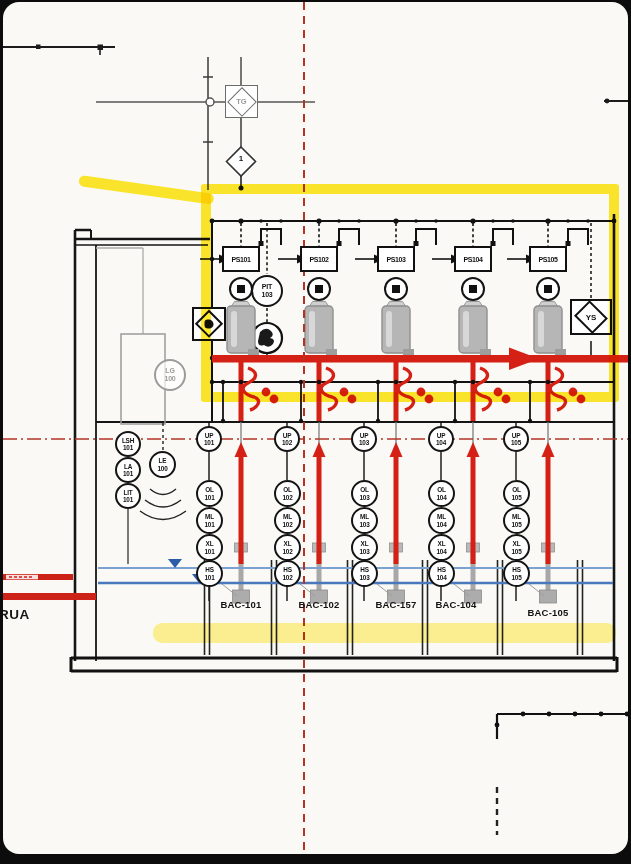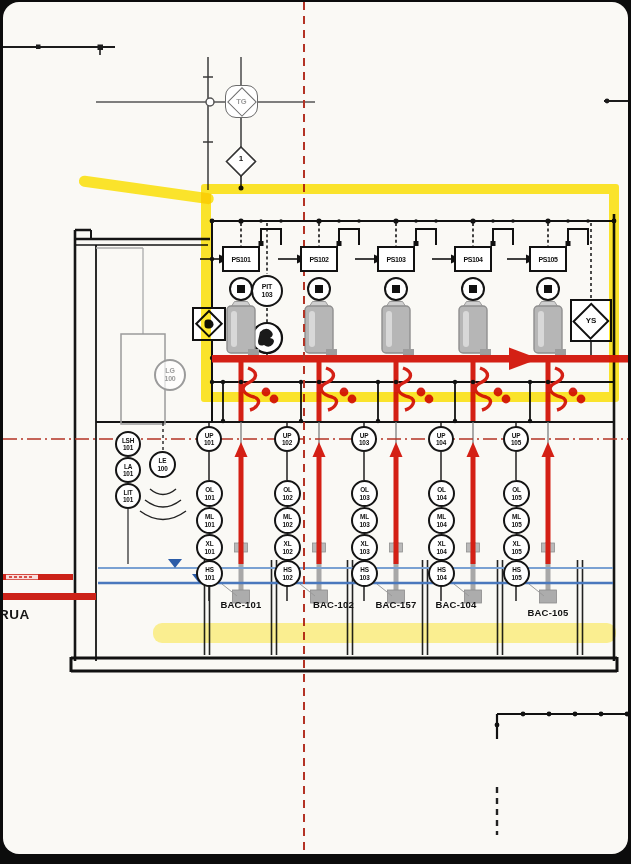--- a/index.html
+++ b/index.html
@@ -165,30 +165,30 @@
   <circle cx="572" cy="712" r="2.4" fill="#111"></circle>
           <circle cx="598" cy="712" r="2.4" fill="#111"></circle>
   <circle cx="624" cy="712" r="2.4" fill="#111"></circle>
   <line x1="494" y1="785" x2="494" y2="833" stroke="#222" stroke-width="2.4" stroke-dasharray="6 5"></line>
 
   <line x1="301" y1="0" x2="301" y2="864" stroke="#b43325" stroke-width="2" stroke-dasharray="8 6"></line>
   <line x1="0" y1="437" x2="631" y2="437" stroke="#b43325" stroke-width="1.6" stroke-dasharray="14 4 2 4"></line>
   <line x1="628" y1="56" x2="628" y2="182" stroke="#b43325" stroke-width="2.4" stroke-dasharray="7 6"></line>
 </svg>
 
-<div class="dsq gray" style="left:222px;top:83px;width:33px;height:33px;border-radius:11px;">
+<div class="dsq gray" style="left:222px;top:83px;width:33px;height:33px;">
   <div class="dmd"></div>
   <div class="tag">TG</div>
 </div>
 <div class="lbl" style="left:233px;top:152px;width:10px;text-align:center;font-size:8px;font-weight:bold;">1</div>
 <div class="dsq" style="left:189px;top:305px;width:34px;height:34px;">
   <div class="dmd"></div>
   <div class="blob"></div>
 </div>
-<div class="dsq" style="left:567px;top:297px;width:42px;height:43px;">
+<div class="dsq" style="left:567px;top:297px;width:42px;height:36px;">
   <div class="dmd"></div>
   <div class="tag">YS</div>
 </div>
 
 <div class="psbox" style="left:219px;top:244px;">PS101</div>
 <div class="psbox" style="left:297px;top:244px;">PS102</div>
 <div class="psbox" style="left:374px;top:244px;">PS103</div>
 <div class="psbox" style="left:451px;top:244px;">PS104</div>
 <div class="psbox" style="left:526px;top:244px;">PS105</div>
 
@@ -258,21 +258,21 @@
 <div class="circ" style="left:112px;top:455px;width:26px;height:26px;">LA
 101</div>
 <div class="circ" style="left:112px;top:481px;width:26px;height:26px;">LIT
 101</div>
 <div class="circ" style="left:146px;top:449px;width:27px;height:27px;">LE
 100</div>
 <div class="circ gray" style="left:151px;top:357px;width:32px;height:32px;font-size:7px;">LG
 100</div>
 
 <div class="bac" style="left:203px;top:597px;">BAC-101</div>
-<div class="bac" style="left:281px;top:597px;text-align:right;">BAC-102</div>
+<div class="bac" style="left:281px;top:597px;">BAC-102</div>
 <div class="bac" style="left:358px;top:597px;">BAC-157</div>
 <div class="bac" style="left:418px;top:597px;">BAC-104</div>
 <div class="bac" style="left:510px;top:605px;">BAC-105</div>
 
 <div class="lbl" style="left:-4px;top:605px;font-weight:bold;font-size:13.5px;letter-spacing:.5px;">RUA</div>
 
 <div class="hl" style="left:198px;top:182px;width:418px;height:218px;border:10px solid #ffe81a;opacity:.92;border-radius:3px;box-sizing:border-box;"></div>
 <div class="hl" style="left:76px;top:173px;width:136px;height:11px;background:#ffe81a;opacity:.92;border-radius:6px;transform:rotate(8deg);transform-origin:left center;"></div>
 <div class="hl" style="left:150px;top:621px;width:463px;height:20px;background:#ffee55;opacity:.62;border-radius:9px;"></div>
 

